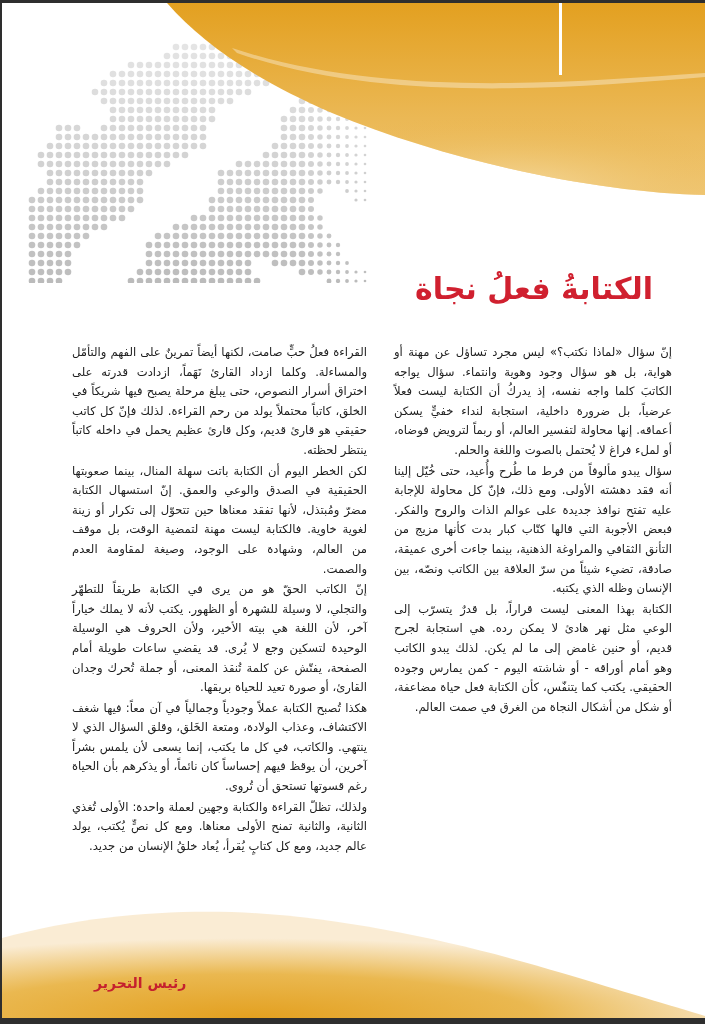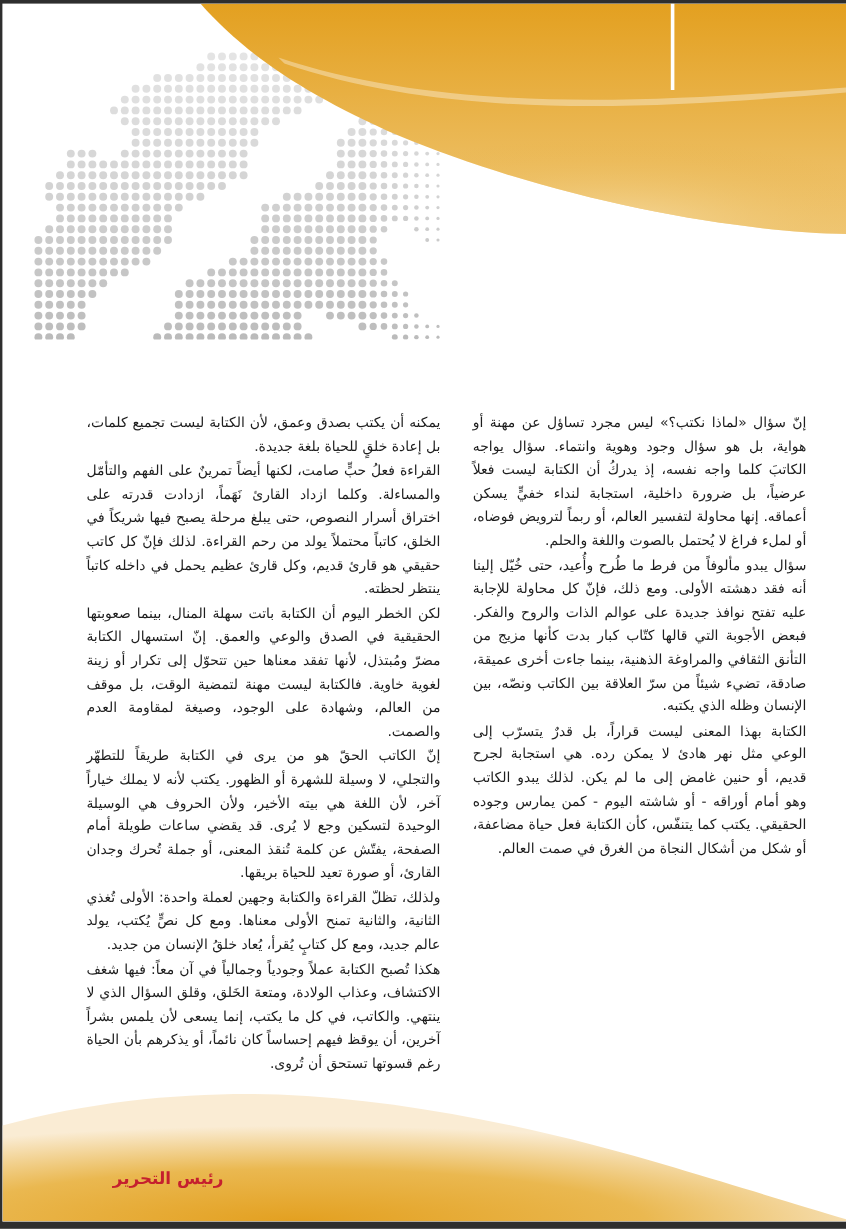--- a/index.html
+++ b/index.html
@@ -724,34 +724,34 @@
         <stop offset="1" stop-color="#e8b040" stop-opacity="0"></stop>
       </radialGradient>
     </defs>
     <path d="M165,0 L703,0 L703,192 C600,190 450,160 330,110 C250,75 200,40 165,0 Z" fill="url(#swooshFade)"></path>
     <path d="M260,70 C380,110 560,85 703,72 L703,192 C600,190 450,160 330,110 C300,97 280,85 260,70 Z" fill="url(#swooshLight)" opacity="0.9"></path>
     <path d="M230,45 C380,95 560,80 703,70 L703,74 C560,86 380,100 235,50 Z" fill="#ffffff" opacity="0.35"></path>
   </svg>
 
   <div class="divider-line"></div>
 
+  <div class="article-title">الكتابةُ فعلُ نجاة</div>
 
   <div class="col col-right">
     <p>إنّ سؤال «لماذا نكتب؟» ليس مجرد تساؤل عن مهنة أو هواية، بل هو سؤال وجود وهوية وانتماء. سؤال يواجه الكاتبَ كلما واجه نفسه، إذ يدركُ أن الكتابة ليست فعلاً عرضياً، بل ضرورة داخلية، استجابة لنداء خفيٍّ يسكن أعماقه. إنها محاولة لتفسير العالم، أو ربماً لترويض فوضاه، أو لملء فراغ لا يُحتمل بالصوت واللغة والحلم.</p>
     <p>سؤال يبدو مألوفاً من فرط ما طُرح وأُعيد، حتى خُيّل إلينا أنه فقد دهشته الأولى. ومع ذلك، فإنّ كل محاولة للإجابة عليه تفتح نوافذ جديدة على عوالم الذات والروح والفكر. فبعض الأجوبة التي قالها كتّاب كبار بدت كأنها مزيج من التأنق الثقافي والمراوغة الذهنية، بينما جاءت أخرى عميقة، صادقة، تضيء شيئاً من سرّ العلاقة بين الكاتب ونصّه، بين الإنسان وظله الذي يكتبه.</p>
     <p>الكتابة بهذا المعنى ليست قراراً، بل قدرٌ يتسرّب إلى الوعي مثل نهر هادئ لا يمكن رده. هي استجابة لجرح قديم، أو حنين غامض إلى ما لم يكن. لذلك يبدو الكاتب وهو أمام أوراقه - أو شاشته اليوم - كمن يمارس وجوده الحقيقي. يكتب كما يتنفّس، كأن الكتابة فعل حياة مضاعفة، أو شكل من أشكال النجاة من الغرق في صمت العالم.</p>
   </div>
 
   <div class="col col-left">
-    <p>يمكنه أن يكتب بصدق وعمق، لأن الكتابة ليست تجميع كلمات، بل إعادة خلقٍ للحياة بلغة جديدة.</p>
     <p>القراءة فعلُ حبٍّ صامت، لكنها أيضاً تمرينٌ على الفهم والتأمّل والمساءلة. وكلما ازداد القارئ نَهَماً، ازدادت قدرته على اختراق أسرار النصوص، حتى يبلغ مرحلة يصبح فيها شريكاً في الخلق، كاتباً محتملاً يولد من رحم القراءة. لذلك فإنّ كل كاتب حقيقي هو قارئ قديم، وكل قارئ عظيم يحمل في داخله كاتباً ينتظر لحظته.</p>
     <p>لكن الخطر اليوم أن الكتابة باتت سهلة المنال، بينما صعوبتها الحقيقية في الصدق والوعي والعمق. إنّ استسهال الكتابة مضرّ ومُبتذل، لأنها تفقد معناها حين تتحوّل إلى تكرار أو زينة لغوية خاوية. فالكتابة ليست مهنة لتمضية الوقت، بل موقف من العالم، وشهادة على الوجود، وصيغة لمقاومة العدم والصمت.</p>
     <p>إنّ الكاتب الحقّ هو من يرى في الكتابة طريقاً للتطهّر والتجلي، لا وسيلة للشهرة أو الظهور. يكتب لأنه لا يملك خياراً آخر، لأن اللغة هي بيته الأخير، ولأن الحروف هي الوسيلة الوحيدة لتسكين وجع لا يُرى. قد يقضي ساعات طويلة أمام الصفحة، يفتّش عن كلمة تُنقذ المعنى، أو جملة تُحرك وجدان القارئ، أو صورة تعيد للحياة بريقها.</p>
+    <p>هكذا تُصبح الكتابة عملاً وجودياً وجمالياً في آن معاً: فيها شغف الاكتشاف، وعذاب الولادة، ومتعة الخَلق، وقلق السؤال الذي لا ينتهي. والكاتب، في كل ما يكتب، إنما يسعى لأن يلمس بشراً آخرين، أن يوقظ فيهم إحساساً كان نائماً، أو يذكرهم بأن الحياة رغم قسوتها تستحق أن تُروى.</p>
     <p>ولذلك، تظلّ القراءة والكتابة وجهين لعملة واحدة: الأولى تُغذي الثانية، والثانية تمنح الأولى معناها. ومع كل نصٍّ يُكتب، يولد عالم جديد، ومع كل كتابٍ يُقرأ، يُعاد خلقُ الإنسان من جديد.</p>
-    <p>هكذا تُصبح الكتابة عملاً وجودياً وجمالياً في آن معاً: فيها شغف الاكتشاف، وعذاب الولادة، ومتعة الخَلق، وقلق السؤال الذي لا ينتهي. والكاتب، في كل ما يكتب، إنما يسعى لأن يلمس بشراً آخرين، أن يوقظ فيهم إحساساً كان نائماً، أو يذكرهم بأن الحياة رغم قسوتها تستحق أن تُروى.</p>
   </div>
 
   <svg class="bottom-swoosh" viewBox="0 0 703 130" preserveAspectRatio="none">
     <defs>
       <radialGradient id="bottomGrad" cx="0.35" cy="1.0" r="0.75">
         <stop offset="0" stop-color="#e3a020"></stop>
         <stop offset="0.55" stop-color="#eab850"></stop>
         <stop offset="1" stop-color="#faecd4"></stop>
       </radialGradient>
     </defs>

